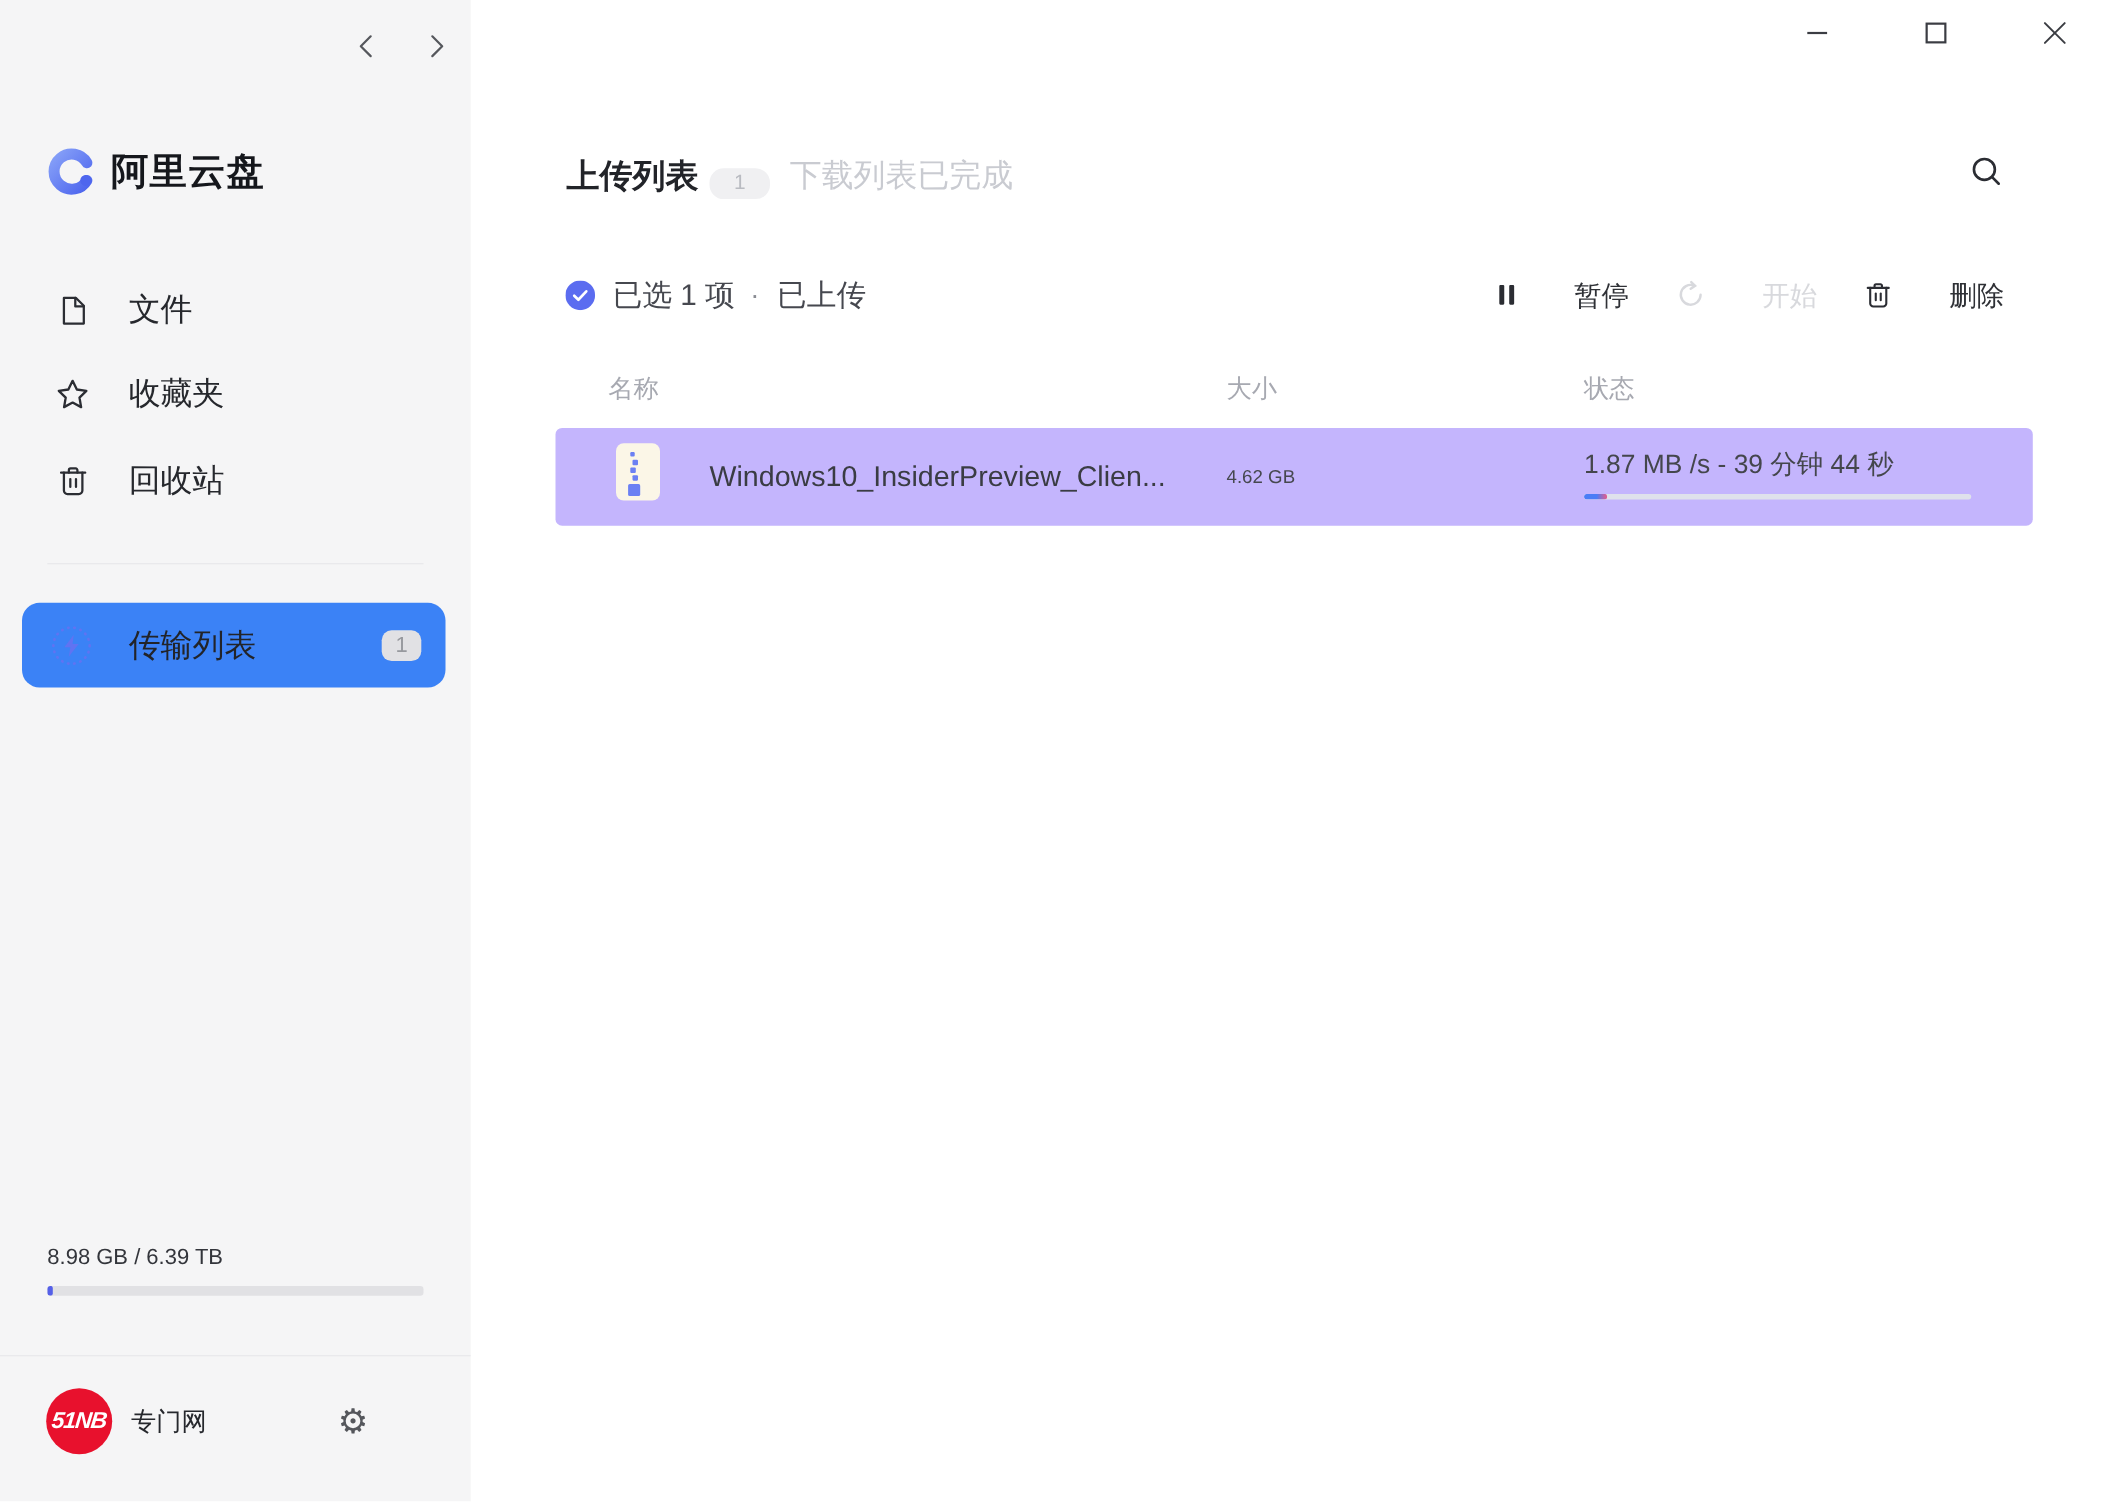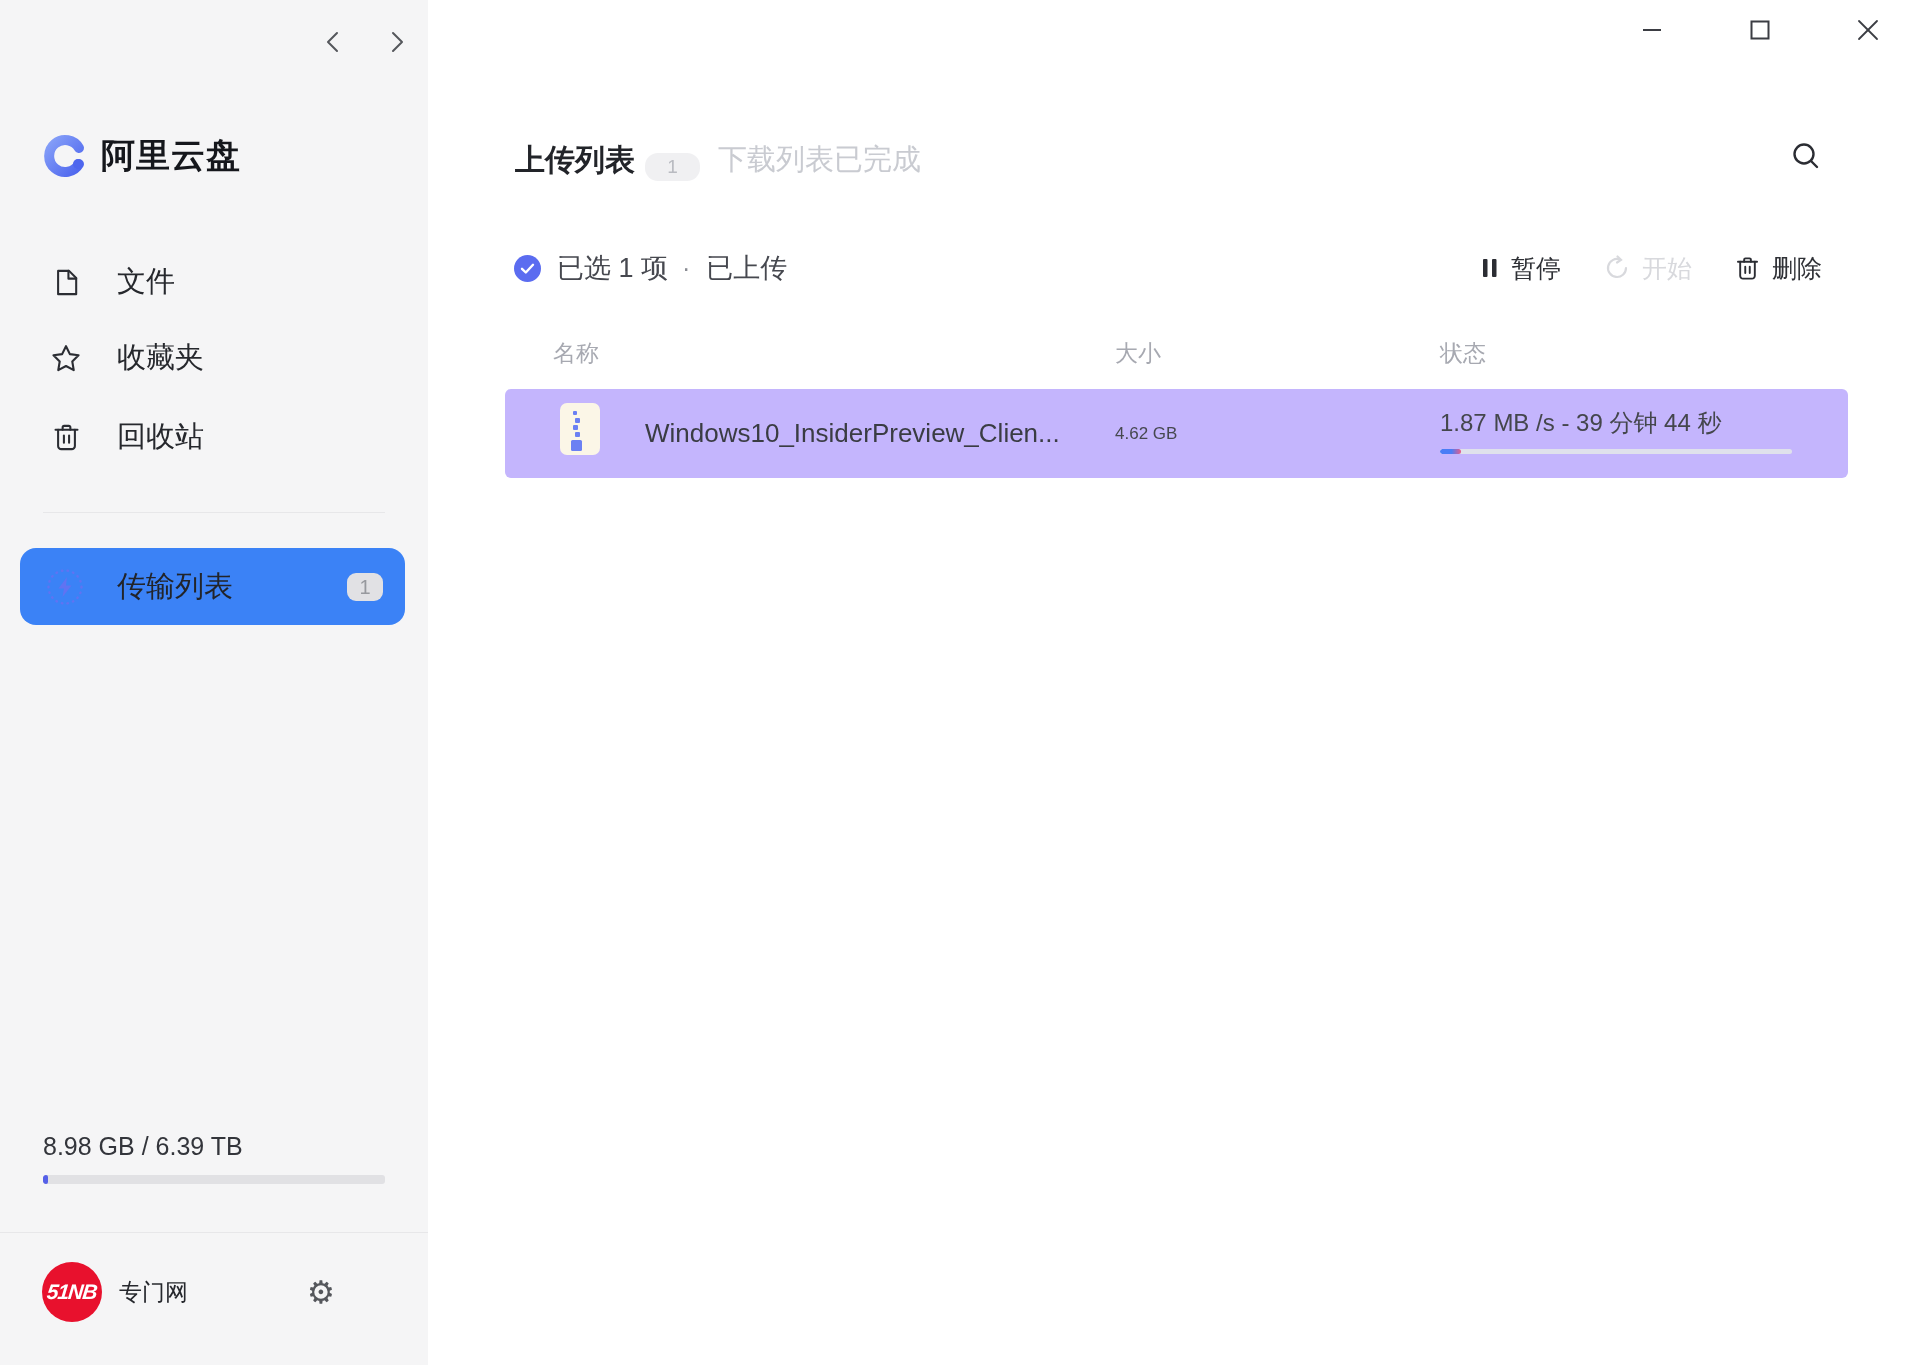--- a/index.html
+++ b/index.html
@@ -42,21 +42,21 @@
   }
   .transfer-item .mi-icon { width:40px; height:40px; }
   .transfer-item .mi-label { margin-left:32px; font-size:29px; color:#222429; }
   .transfer-badge {
     position:absolute; right:22px; top:25px; min-width:36px; height:28px; border-radius:9px;
     background:#e1e1e4; color:#97999e; font-size:20px;
     display:flex; align-items:center; justify-content:center; padding:0 8px;
   }
 
   .storage { position:absolute; left:43px; top:1132px; width:342px; }
-  .storage-text { font-size:25px; color:#33353b; }
+  .storage-text { font-size:20px; color:#33353b; }
   .storage-bar { margin-top:14px; width:342px; height:9px; border-radius:3px; background:#e1e1e4; overflow:hidden; }
   .storage-fill { height:100%; min-width:5px; background:#5560e8; border-radius:2px; }
 
   .sb-footer { position:absolute; left:42px; top:1262px; width:344px; display:flex; align-items:center; }
   .footer-logo {
     width:60px; height:60px; border-radius:50%; background:#e8112d;
     display:flex; align-items:center; justify-content:center;
   }
   .footer-logo span {
     color:#fff; font-size:21px; font-weight:900; font-style:italic;
@@ -84,21 +84,21 @@
 
   .search-btn { position:absolute; left:1356px; top:134px; width:44px; height:44px; display:flex; align-items:center; justify-content:center; cursor:pointer; }
 
   .toolbar { position:absolute; left:86px; right:98px; top:247px; height:42px; display:flex; align-items:center; justify-content:space-between; }
   .tb-left { display:flex; align-items:center; }
   .check-circle { width:27px; height:27px; cursor:pointer; }
   .tb-text { margin-left:16px; font-size:27px; color:#46484f; }
   .tb-dot { margin-left:14px; font-size:25px; color:#8a8c93; }
   .tb-right { display:flex; align-items:center; gap:42px; }
   .tb-btn { display:flex; align-items:center; gap:11px; cursor:pointer; }
-  .tb-btn-label { font-size:25px; color:#2f3136; }
+  .tb-btn-label { font-size:25px; color:#2f3136;margin-left:40px; }
   .tb-btn.disabled { cursor:default; }
   .tb-btn.disabled .tb-btn-label { color:#d8d9dd; }
 
   .table-header { position:absolute; left:0; top:338px; width:100%; height:30px; }
   .th { position:absolute; font-size:23px; color:#a7a9b1; }
   #th-name { left:125px; }
   #th-size { left:687px; }
   #th-status { left:1012px; }
 
   .file-row {

